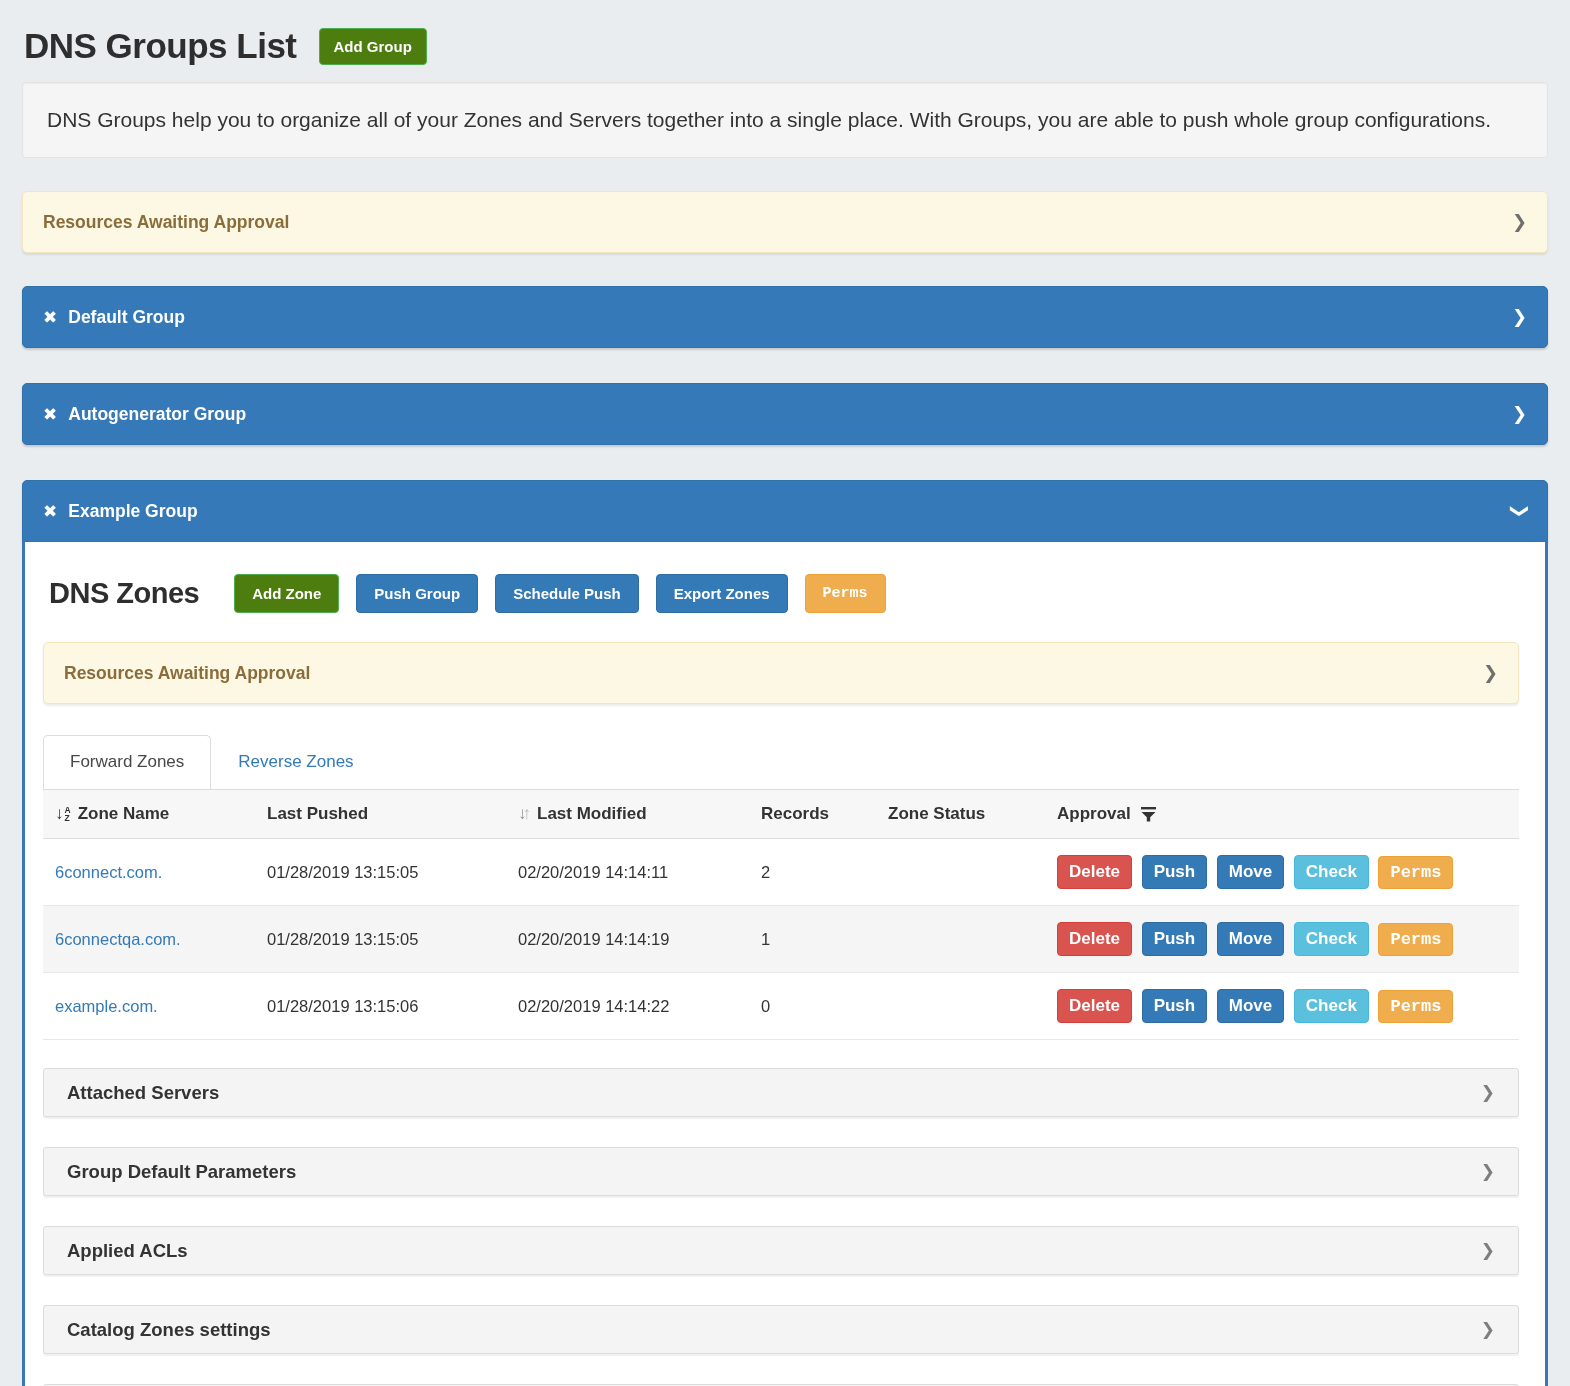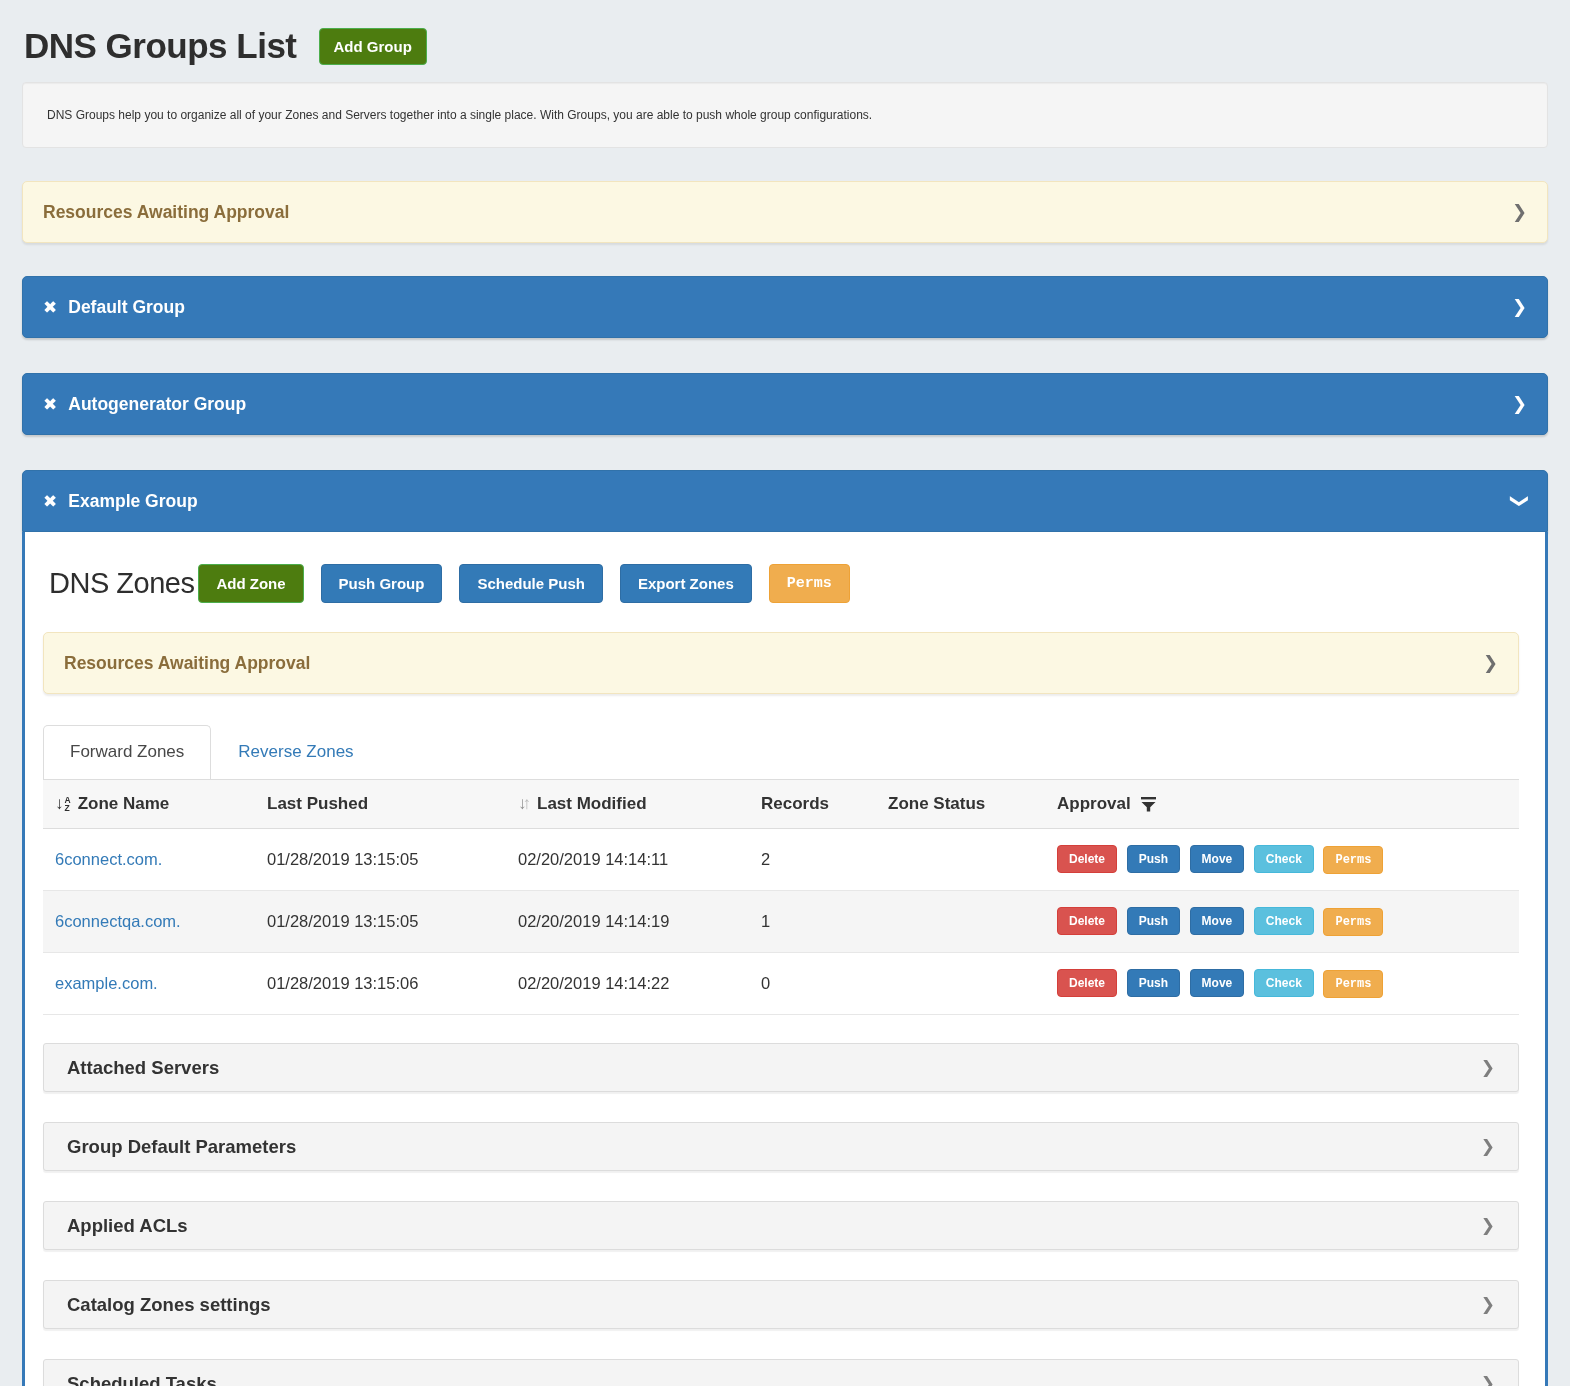--- a/index.html
+++ b/index.html
@@ -21,26 +21,26 @@
     border-radius:4px; color:#fff; font-weight:bold; cursor:pointer;
     border:1px solid transparent; white-space:nowrap;
   }
   .btn-green  { background:#4d7c0f; border-color:#4cae4c; }
   .btn-blue   { background:#337ab7; border-color:#2e6da4; }
   .btn-orange { background:#f0ad4e; border-color:#eea236;font-family:Liberation Mono, monospace; }
   .btn-red    { background:#d9534f; border-color:#d43f3a; }
   .btn-cyan   { background:#5bc0de; border-color:#46b8da; }
   .btn-hdr    { font-size:15px; padding:9px 14px; }
   .btn-mid    { font-size:15px; padding:10px 17px; }
-  .btn-sm     { font-size:12px; padding:6px 11px; margin-right:5px; }
+  .btn-sm     { font-size:17px; padding:6px 11px; margin-right:5px; }
 
   
   .well {
     background:#f5f5f5; border:1px solid #e3e3e3; border-radius:4px;
-    padding:25px 24px; font-size:12px; color:#333;
+    padding:25px 24px; font-size:21px; color:#333;
     box-shadow: inset 0 1px 1px rgba(0,0,0,0.04);
   }
 
   
   .banner {
     height:62px; display:flex; align-items:center; justify-content:space-between;
     padding:0 20px; border-radius:5px; cursor:pointer;
   }
   .banner-warning {
     background:#fcf8e3; border:1px solid #f2e5bf;
@@ -66,21 +66,21 @@
   .group-panel .banner-blue { border-radius:5px 5px 0 0; }
   .group-body {
     background:#fff;
     border-left:3px solid #3579b8; border-right:3px solid #3579b8;
     border-bottom:5px solid #2f6ea7;
     border-radius:0 0 4px 4px;
     padding:14px 26px 46px 18px;
   }
 
   .zones-row { display:flex; align-items:center; margin:18px 0 0 6px; }
-  .zones-title { font-size:29px; font-weight:normal; color:#2e2e2e; margin-right:4px; letter-spacing:-0.5px; }
+  .zones-title { font-size:29px; font-weight:bold; color:#2e2e2e; margin-right:35px; letter-spacing:-0.5px; }
   .zones-row .btn { margin-right:17px; }
 
   .inner-banner { margin-top:29px; }
 
   
   .tabs { margin-top:31px; display:flex; align-items:stretch; }
   .tab {
     font-size:17px; padding:16px 26px; cursor:pointer;
   }
   .tab-active {

